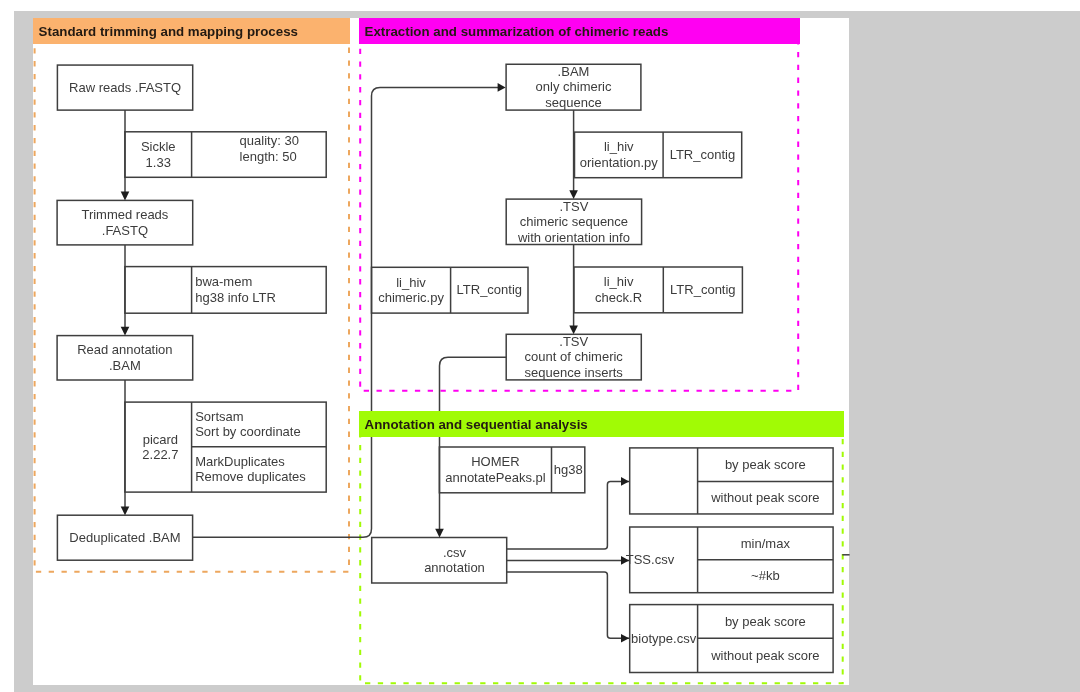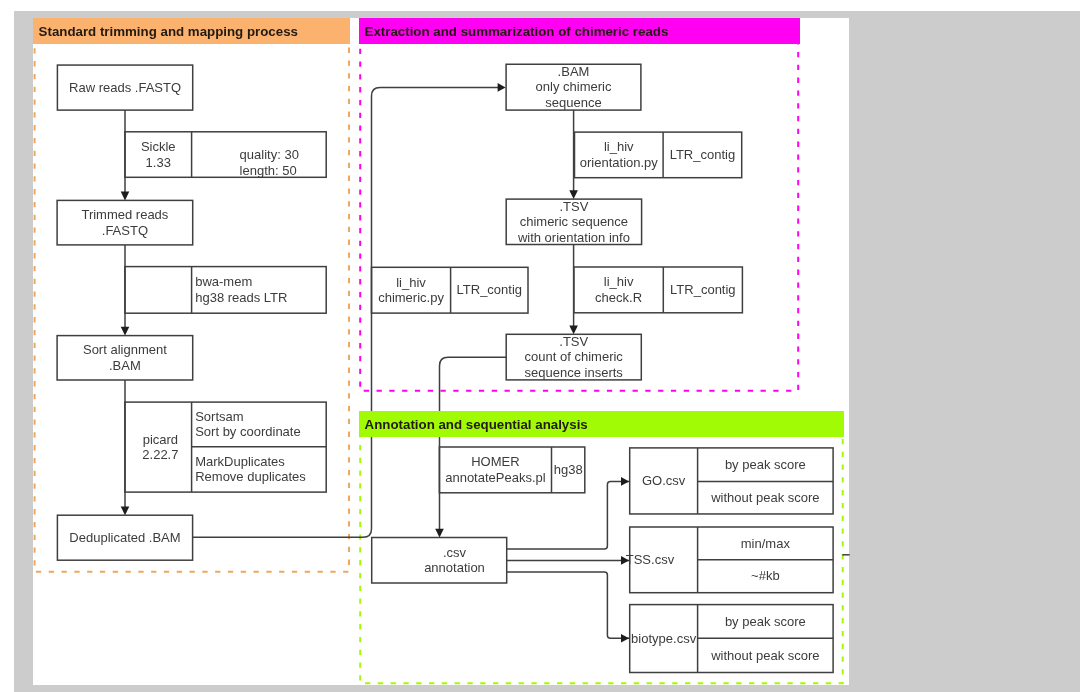--- a/index.html
+++ b/index.html
@@ -112,34 +112,34 @@
           <span>Annotation and sequential analysis</span>
         </div>
 
       <div class="cell" style="left:24.4px;top:47.07px;width:135.3px;height:45.04px;">
         <span class="txt">Raw reads .FASTQ</span>
       </div>
       <div class="cell" style="left:91.9px;top:113.8px;width:66.7px;height:45.5px;">
         <span class="txt">Sickle</span>
         <span class="txt">1.33</span>
       </div>
-      <div class="cell l" style="left:158.6px;top:122px;width:115px;height:45.5px;padding-left:48px;">
+      <div class="cell l" style="left:158.6px;top:108px;width:115px;height:45.5px;padding-left:48px;">
         <span class="txt">quality: 30</span>
         <span class="txt">length: 50</span>
       </div>
       <div class="cell" style="left:24.1px;top:182.4px;width:135.6px;height:44.5px;">
         <span class="txt">Trimmed reads</span>
         <span class="txt">.FASTQ</span>
       </div>
       <div class="cell l" style="left:158.6px;top:248.6px;width:134.6px;height:46.6px;">
         <span class="txt">bwa-mem</span>
-        <span class="txt">hg38 reads LTR</span>
+        <span class="txt">hg38 info LTR</span>
       </div>
       <div class="cell" style="left:24.1px;top:317.6px;width:135.6px;height:44.4px;">
-        <span class="txt">Sort alignment</span>
+        <span class="txt">Read annotation</span>
         <span class="txt">.BAM</span>
       </div>
       <div class="cell" style="left:91.9px;top:384.1px;width:71px;height:90.0px;">
         <span class="txt">picard</span>
         <span class="txt">2.22.7</span>
       </div>
       <div class="cell l" style="left:158.6px;top:384.1px;width:134.6px;height:44.7px;">
         <span class="txt">Sortsam</span>
         <span class="txt">Sort by coordinate</span>
       </div>
@@ -190,23 +190,20 @@
         <span class="txt">HOMER</span>
         <span class="txt">annotatePeaks.pl</span>
       </div>
       <div class="cell" style="left:518.5px;top:429.0px;width:33.3px;height:45.8px;">
         <span class="txt">hg38</span>
       </div>
       <div class="cell" style="left:354px;top:519.5px;width:135.0px;height:45.5px;">
         <span class="txt">.csv</span>
         <span class="txt">annotation</span>
       </div>
-      <div class="cell" style="left:596.7px;top:429.9px;width:67.9px;height:66.06px;">
-        <span class="txt">GO.csv</span>
-      </div>
       <div class="cell" style="left:664.6px;top:429.9px;width:135.5px;height:33.5px;">
         <span class="txt">by peak score</span>
       </div>
       <div class="cell" style="left:664.6px;top:463.4px;width:135.5px;height:32.56px;">
         <span class="txt">without peak score</span>
       </div>
       <div class="cell" style="left:583px;top:509.0px;width:67.9px;height:65.7px;">
         <span class="txt">TSS.csv</span>
       </div>
       <div class="cell" style="left:664.6px;top:509.0px;width:135.5px;height:32.7px;">

